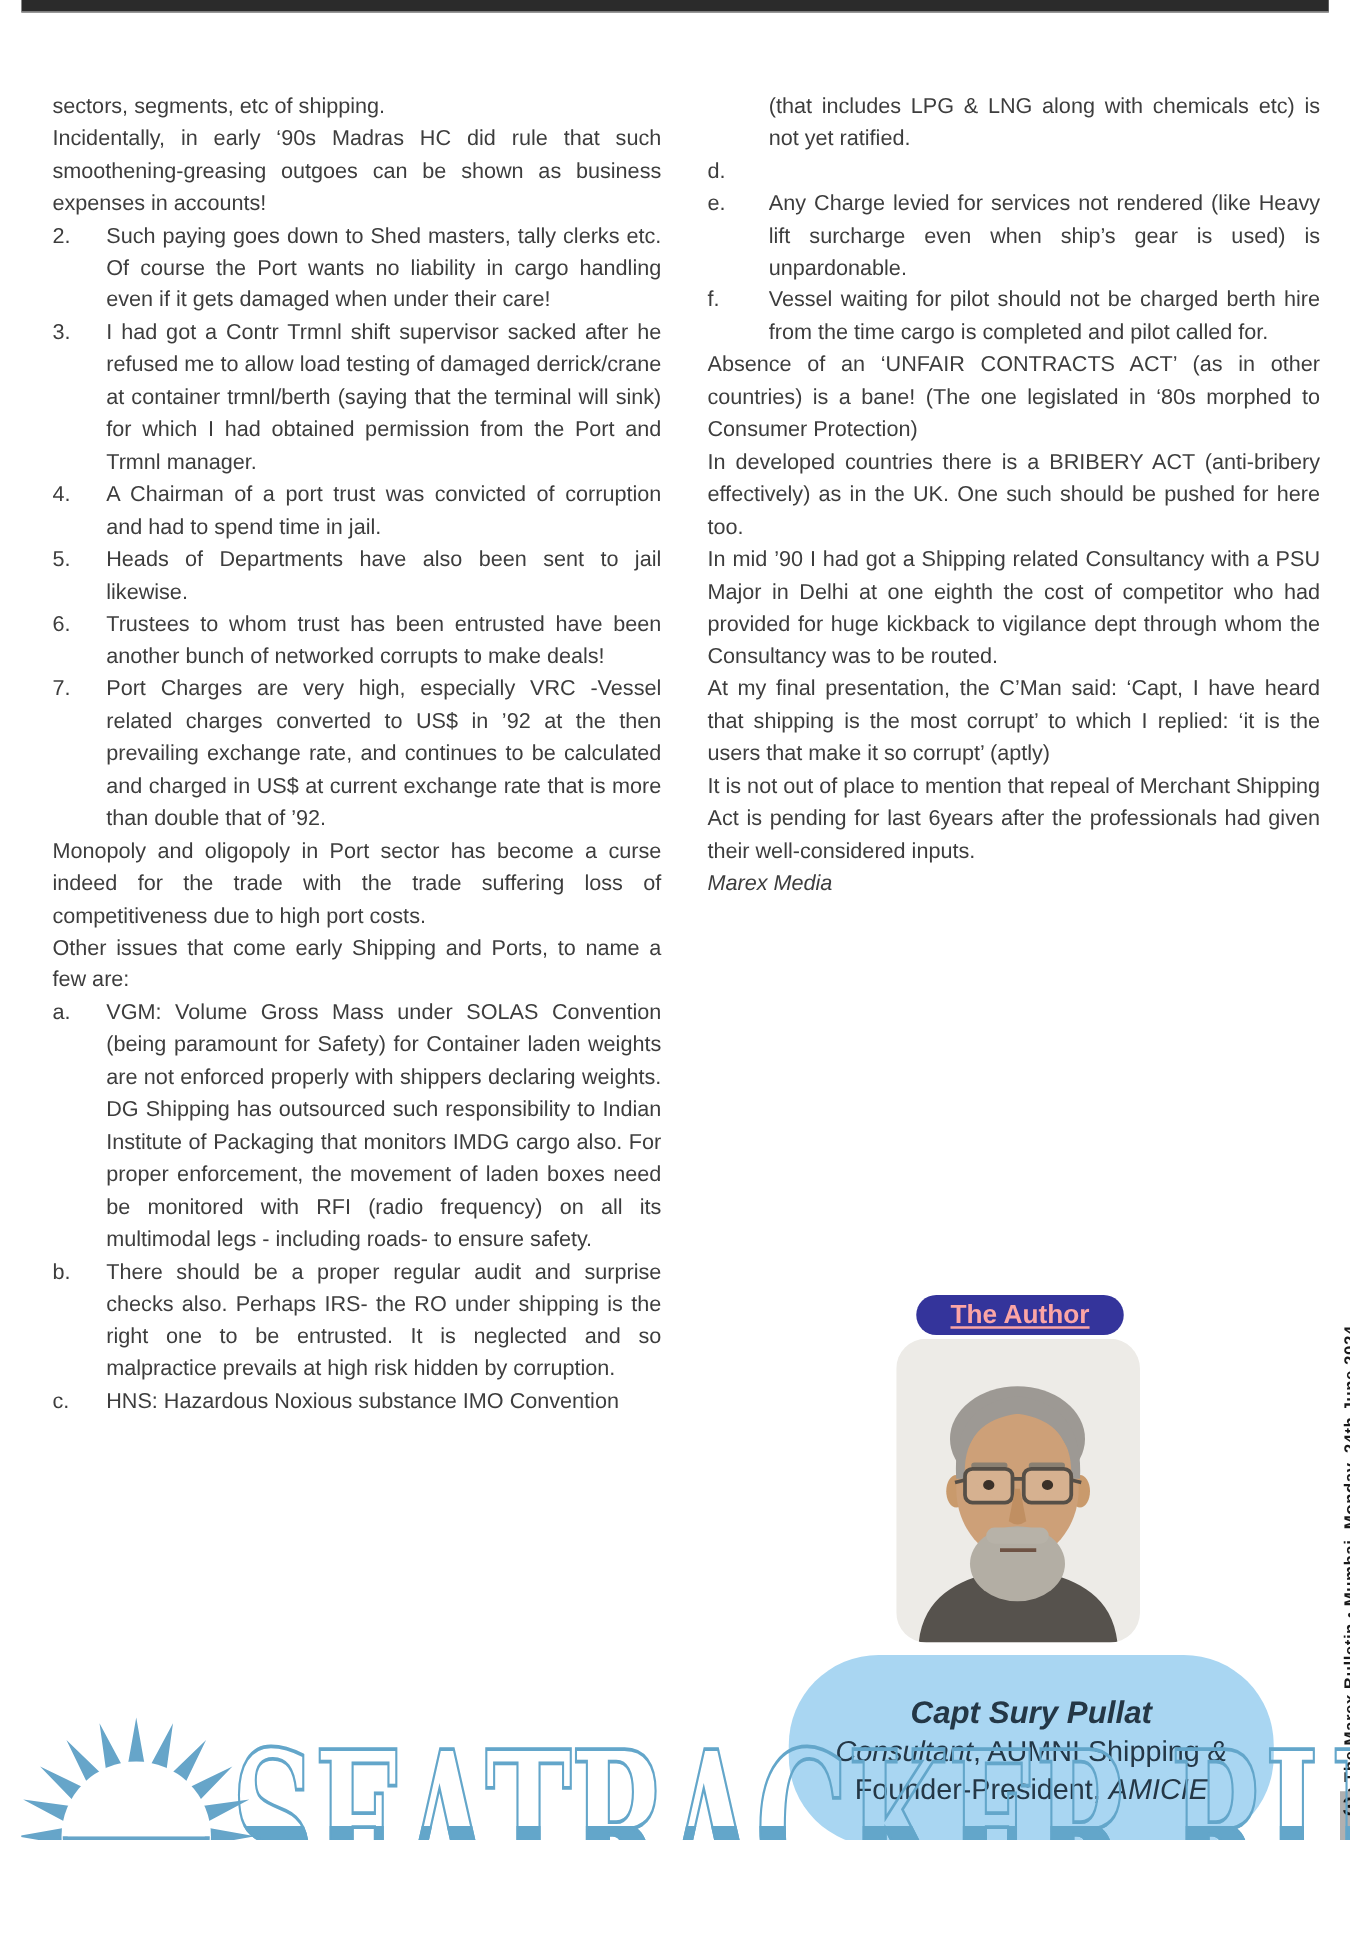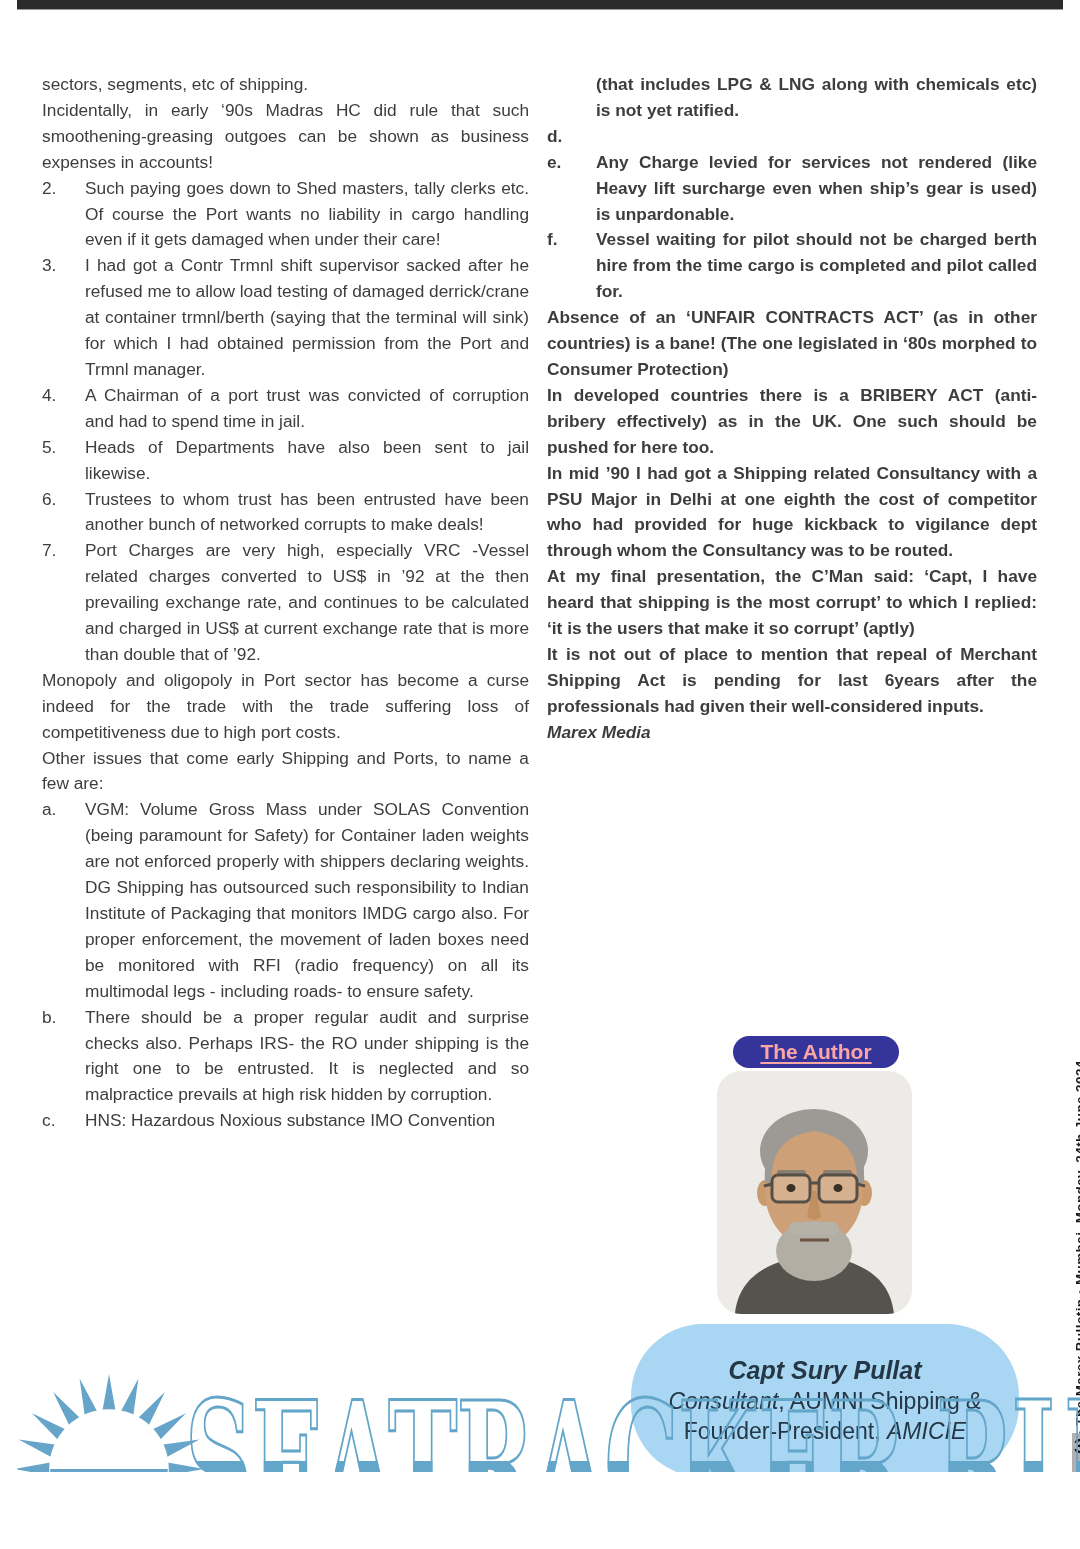--- a/index.html
+++ b/index.html
@@ -4,21 +4,21 @@
 <style>
   html,body { margin:0; padding:0; }
   body { width:1080px; height:1549px; background:#ffffff; font-family:"Liberation Sans", sans-serif; }
   .page { position:relative; width:1080px; height:1472px; overflow:hidden; background:#fff;margin-left:17px; }
 
   .top-bar { position:absolute; left:0; top:0; width:1046px; height:9px; background:#2b2b2b; border-bottom:1px solid #9a9a9a; z-index:2; }
 
   
   .col { position:absolute; top:72px; color:#3d3d3d; font-size:17.3px; line-height:25.9px; z-index:1; }
   .col-left  { left:25px;  width:487px; }
-  .col-right { left:530px; width:490px;font-weight:bold; }
+  .col-right { left:549px; width:490px; }
   .col p, .col .blk { margin:0; text-align:justify; }
   .blk { margin-top:21px; }
   .blk:first-child { margin-top:0; }
   .hang { display:flex; }
   .hang .marker { flex:0 0 43px; }
   .hang .body { flex:1 1 auto; text-align:justify; }
   .indented { margin-left:43px; }
   .byline { text-align:left; font-style:italic; padding-right:25px; }
 
   

